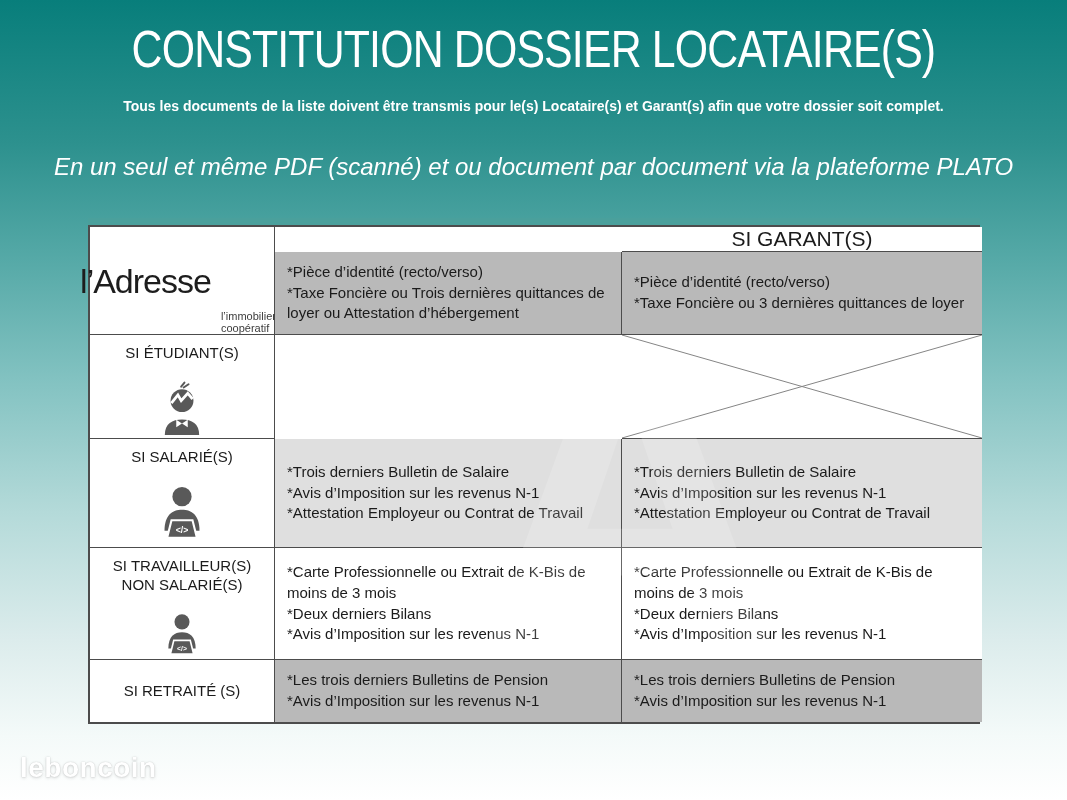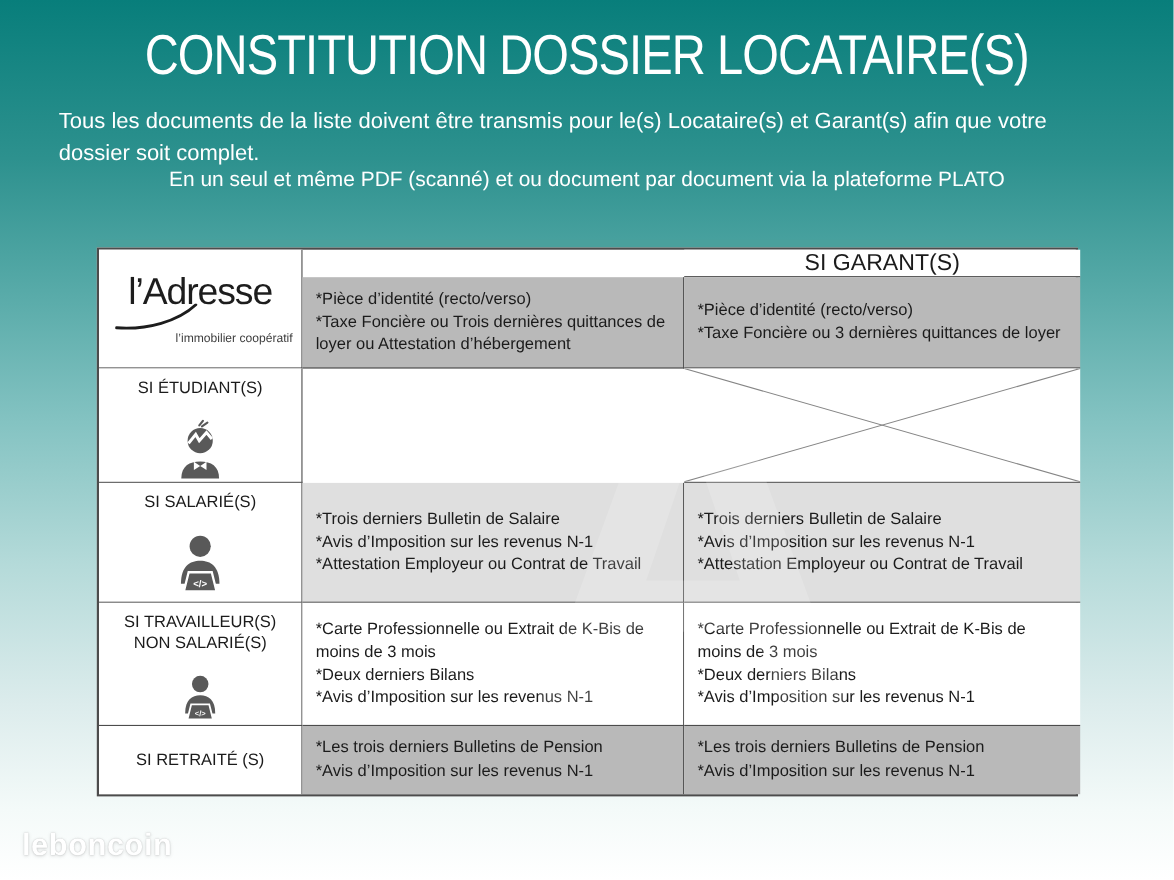--- a/index.html
+++ b/index.html
@@ -11,27 +11,27 @@
   }
   
   .title-wrap{position:absolute;top:20px;left:0;width:100%;text-align:center;}
   .title{
     display:inline-block;color:#ffffff;font-size:51px;font-weight:500;
     letter-spacing:-1px;transform:scaleX(0.84);transform-origin:center;
     white-space:nowrap;
   }
   .subtitle{
     position:absolute;top:96px;left:50%;transform:translateX(-50%);
-    width:960px;text-align:left;color:#ffffff;font-weight:normal;
-    font-size:20px;line-height:1.45;
+    width:960px;text-align:center;color:#ffffff;font-weight:bold;
+    font-size:14px;line-height:1.45;
   }
   .note{
     position:absolute;top:153px;left:50%;transform:translateX(-50%);
-    width:980px;text-align:center;color:#ffffff;
-    font-size:19px;font-weight:500;
+    width:980px;text-align:center;color:#ffffff;font-style:italic;
+    font-size:24px;font-weight:500;
   }
   
   .table-wrap{position:absolute;left:88px;top:218px;width:892px;}
   .teal-bar{height:7px;background:#4aa09c;width:100%;}
   .grid{
     display:grid;position:relative;
     grid-template-columns:185px 347px 360px;
     grid-template-rows:25px 83px 104px 109px 112px 62px;
     border:2px solid #4c4c4c;box-sizing:border-box;
     background:#ffffff;
@@ -42,21 +42,21 @@
     color:#1b1b1b;
   }
   .cell.last-col{border-right:none;}
   .cell.last-row{border-bottom:none;}
   .th{
     display:flex;align-items:center;justify-content:center;
     font-size:21px;font-weight:500;letter-spacing:0;background:#ffffff;
   }
   .logo-cell{
     grid-row:1 / span 2;grid-column:1;background:#ffffff;
-    display:flex;flex-direction:column;align-items:center;justify-content:center;
+    display:flex;flex-direction:row;align-items:center;justify-content:center;
   }
   .logo-name{font-size:34px;font-weight:500;color:#1d1d1d;letter-spacing:-1px;line-height:1;}
   .logo-tagline{font-size:11px;color:#3d3d3d;margin-top:0px;align-self:flex-end;margin-right:8px;}
   .logo-swoosh{margin-top:-6px;align-self:flex-start;margin-left:10px;}
   .doc{
     padding:8px 12px;display:flex;align-items:center;
     font-size:15px;font-weight:normal;line-height:1.38;
   }
   .doc .doc-lines{white-space:pre-line;}
   .gray-dark{background:#b9b9b9;}

